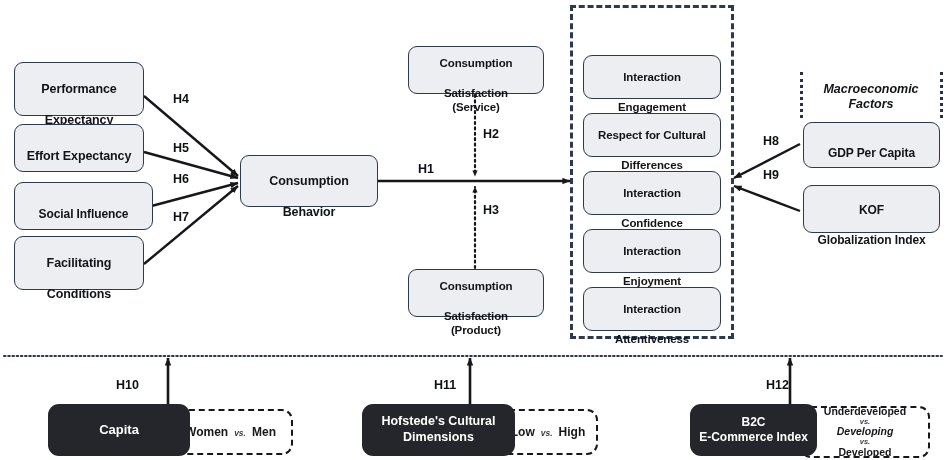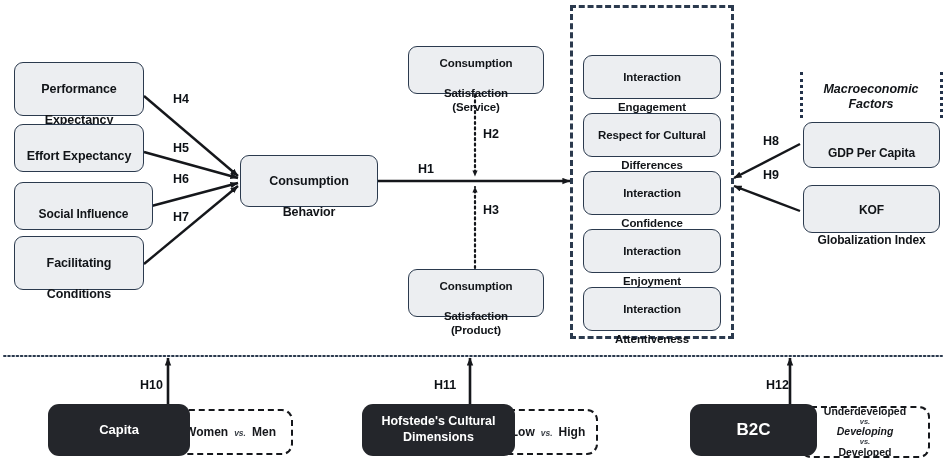--- a/index.html
+++ b/index.html
@@ -200,21 +200,21 @@
 
   <div class="hlabel" style="left:173px;top:92px;">H4</div>
   <div class="hlabel" style="left:173px;top:141px;">H5</div>
   <div class="hlabel" style="left:173px;top:172px;">H6</div>
   <div class="hlabel" style="left:173px;top:210px;">H7</div>
   <div class="hlabel" style="left:418px;top:162px;">H1</div>
   <div class="hlabel" style="left:483px;top:127px;">H2</div>
   <div class="hlabel" style="left:483px;top:203px;">H3</div>
   <div class="hlabel" style="left:763px;top:134px;">H8</div>
   <div class="hlabel" style="left:763px;top:168px;">H9</div>
-  <div class="hlabel" style="left:140px;top:378px;">H10</div>
+  <div class="hlabel" style="left:116px;top:378px;">H10</div>
   <div class="hlabel" style="left:434px;top:378px;">H11</div>
   <div class="hlabel" style="left:754px;top:378px;padding-left:12px;">H12</div>
 
   <div class="mod-levels" style="left:168px;top:409px;width:125px;height:46px;">
     <div class="inline-row">
       <span class="lv">Women</span>
       <span class="vs">vs.</span>
       <span class="lv">Men</span>
     </div>
   </div>
@@ -236,19 +236,20 @@
     </span>
   </div>
 
   <div class="mod-levels stack" style="left:800px;top:406px;width:130px;height:52px;">
     <span class="lv">Underdeveloped</span>
     <span class="vs">vs.</span>
     <span class="lv lv-it">Developing</span>
     <span class="vs">vs.</span>
     <span class="lv">Developed</span>
   </div>
-  <div class="mod-dark" style="left:690px;top:404px;width:127px;height:52px;font-size:17px;">
+  <div class="mod-dark" style="left:690px;top:404px;width:127px;height:52px;font-size:12px;">
     <span>
       <span style="display: block;">B2C</span>
+      <span style="display: block;">E-Commerce Index</span>
     </span>
   </div>
 
 </div>
 
 </body></html>

